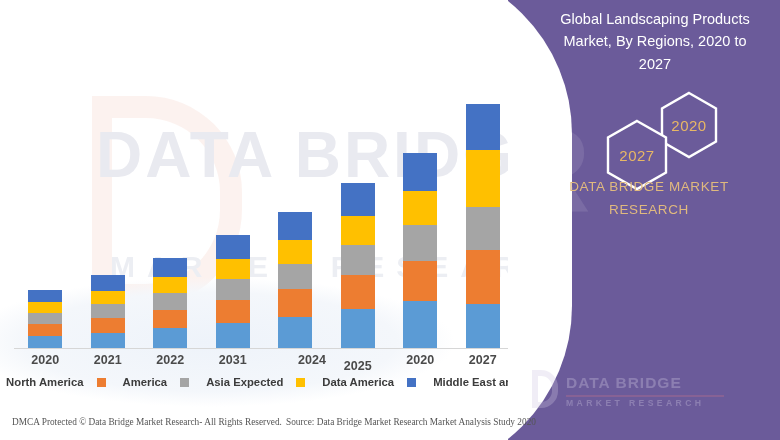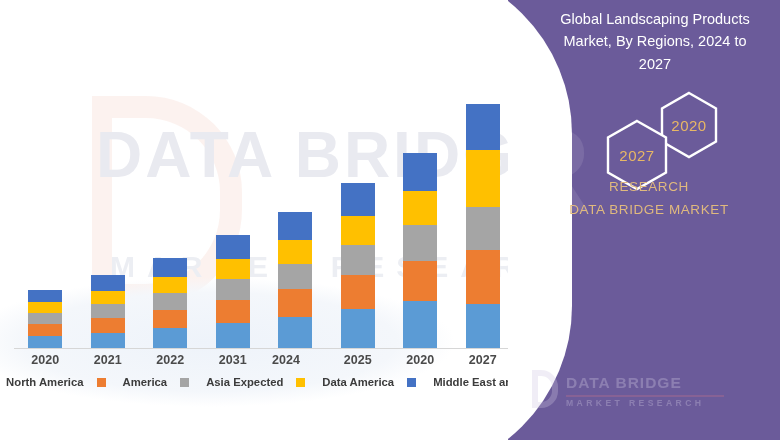--- a/index.html
+++ b/index.html
@@ -319,22 +319,22 @@
           <div class="seg" style="background: rgb(255, 192, 0); height: 56.4134px;"></div>
           <div class="seg" style="background: rgb(68, 114, 196); height: 46.2879px;"></div>
         </div>
       </div>
     <div class="axis-line"></div>
     <div class="x-labels" id="xlabels">
         <div class="x-label" style="left: 1.25px;">2020</div>
         <div class="x-label" style="left: 63.75px;">2021</div>
         <div class="x-label" style="left: 126.25px;">2022</div>
         <div class="x-label" style="left: 188.75px;">2031</div>
-        <div class="x-label" style="left: 242px;">2024</div>
-        <div class="x-label" style="left: 313.75px;">2025</div>
+        <div class="x-label" style="left: 268px;">2024</div>
+        <div class="x-label" style="left: 313.75px; margin-top: 6px;">2025</div>
         <div class="x-label" style="left: 376.25px;">2020</div>
         <div class="x-label" style="left: 438.75px;">2027</div>
       </div>
 
     <div class="legend" id="legend">
         <div class="legend-item">
           <span class="swatch" style="background: rgb(91, 155, 213);"></span>
           <span>North America</span>
         </div>
         <div class="legend-item">
@@ -353,43 +353,47 @@
           <span class="swatch" style="background: rgb(68, 114, 196);"></span>
           <span>Middle East and Africa</span>
         </div>
       </div>
   </div>
 
   <div class="right-panel">
     <div class="wm-r">R</div>
     <div class="curve-mask"></div>
 
-    <div class="right-title">Global Landscaping Products Market, By Regions, 2024 to 2027</div>
+    <div class="right-title">Global Landscaping Products Market, By Regions, 2020 to 2027</div>
 
     <div class="hex hex-2020">
       <svg width="62" height="70" viewBox="0 0 62 70" aria-hidden="true">
         <polygon points="31,3 58,18.5 58,51.5 31,67 4,51.5 4,18.5" fill="none" stroke="#ffffff" stroke-width="2.4"></polygon>
       </svg>
       <span>2020</span>
     </div>
 
     <div class="hex hex-2027">
       <svg width="66" height="74" viewBox="0 0 66 74" aria-hidden="true">
         <polygon points="33,3 62,19.5 62,54.5 33,71 4,54.5 4,19.5" fill="#6b5b9a" stroke="#ffffff" stroke-width="2.4"></polygon>
       </svg>
       <span>2027</span>
     </div>
 
     <div class="brand">
+      <div>DATA BRIDGE MARKET</div>
       <div>RESEARCH</div>
-      <div>DATA BRIDGE MARKET</div>
     </div>
 
     <div class="logo-mark">
       <div class="logo-b"></div>
       <div class="logo-top">DATA BRIDGE</div>
       <div class="logo-rule"></div>
       <div class="logo-bot">MARKET RESEARCH</div>
     </div>
   </div>
 
+  <div class="footer">
+    <div class="footer-left">DMCA Protected © Data Bridge Market Research- All Rights Reserved.</div>
+    <div class="footer-right">Source: Data Bridge Market Research Market Analysis Study 2020</div>
+  </div>
 
 </div>
 
 </body></html>

